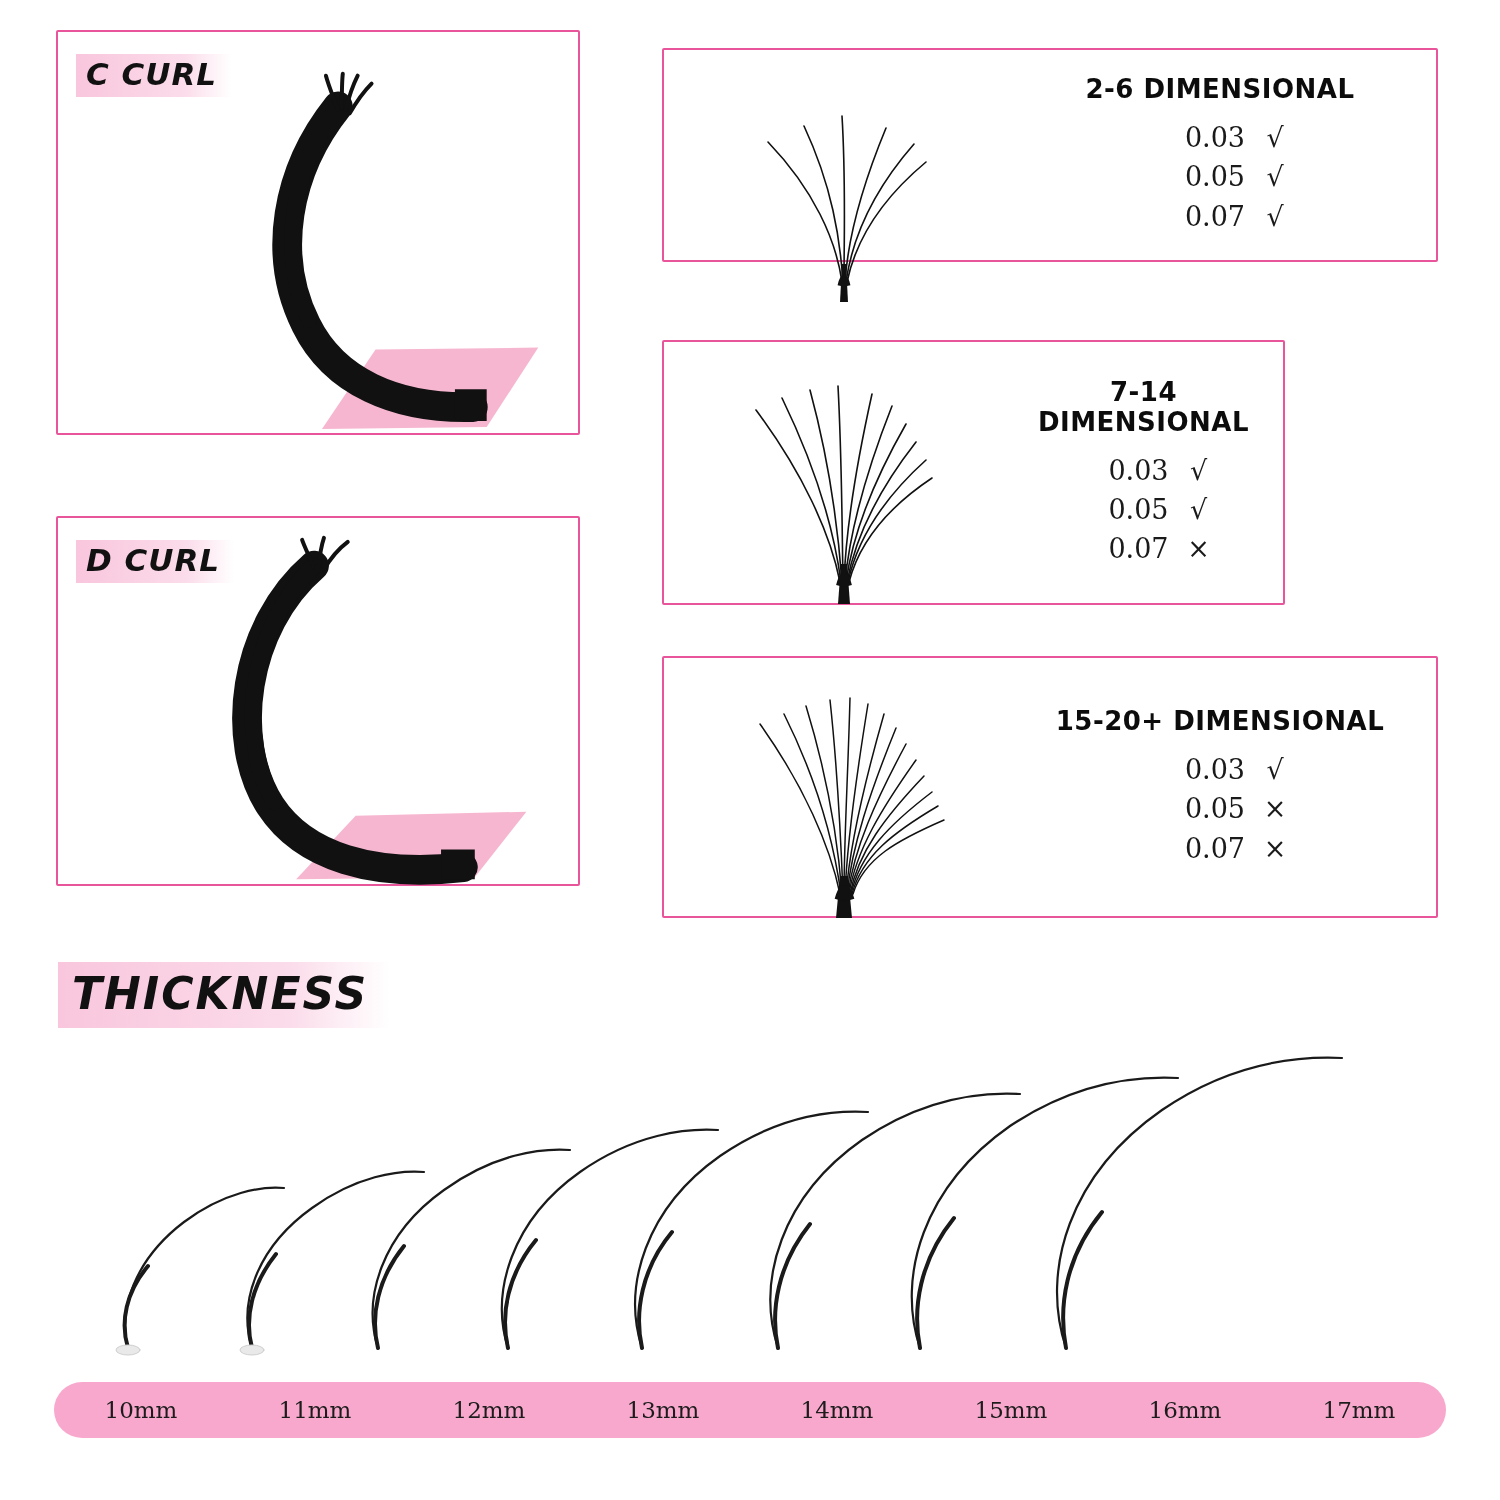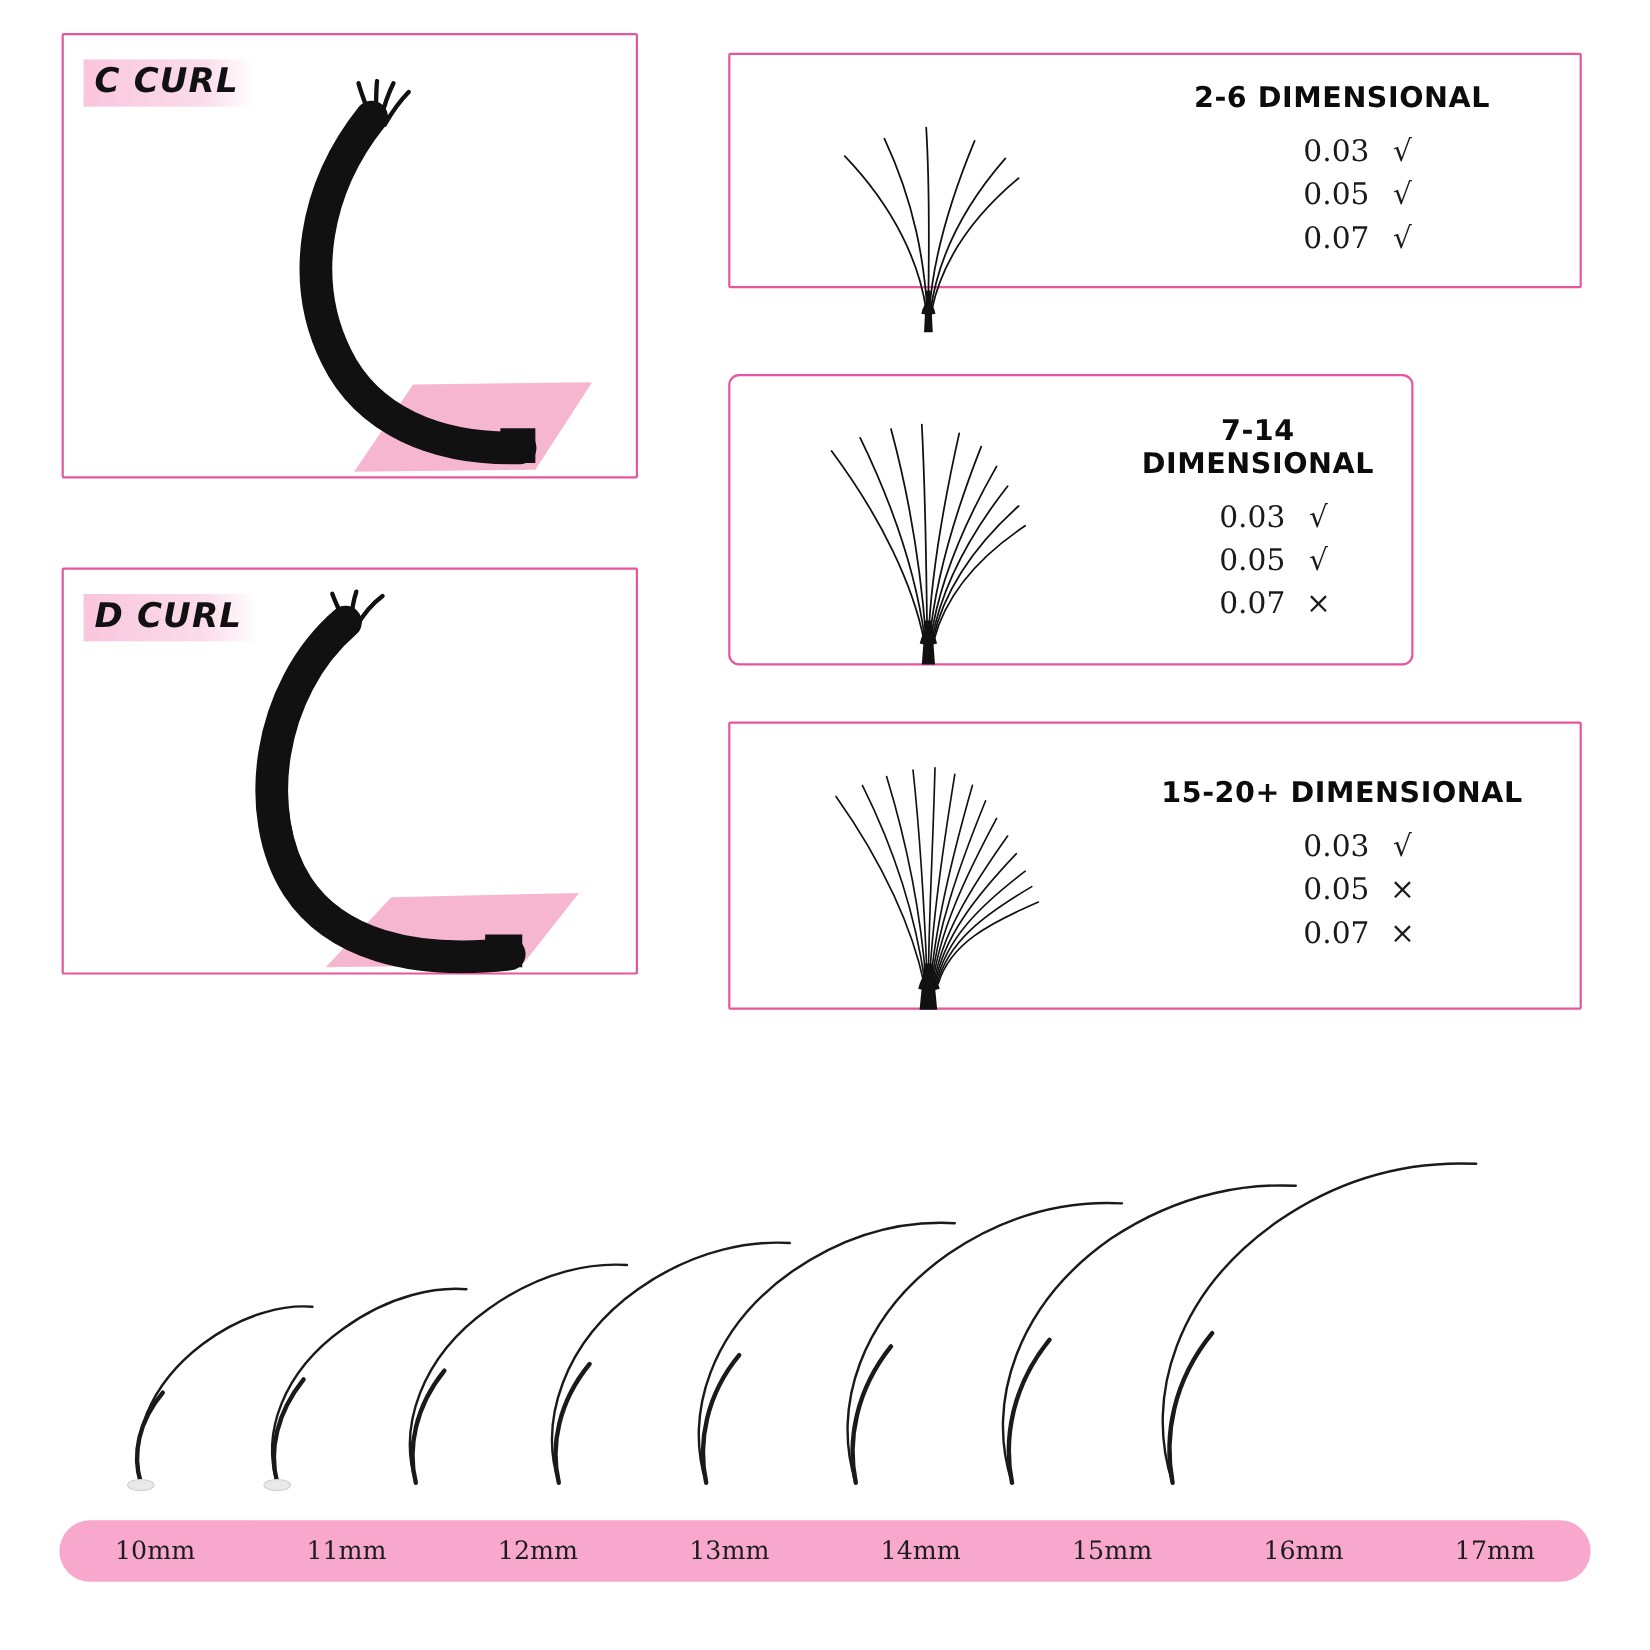--- a/index.html
+++ b/index.html
@@ -52,21 +52,21 @@
   .dim-panel {
     position: absolute;
     border: 2px solid #e8559b;
     border-radius: 2px;
     background: #ffffff;
     box-sizing: border-box;
     display: flex;
     align-items: center;
   }
   #dim-panel-0 { left: 662px; top: 48px;  width: 776px; height: 214px; }
-  #dim-panel-1 { left: 662px; top: 340px; width: 623px; height: 265px; border-radius: 10px; }
+  #dim-panel-1 { left: 662px; top: 340px; width: 623px; height: 265px; }
   #dim-panel-2 { left: 662px; top: 656px; width: 776px; height: 262px; }
 
   .dim-art {
     position: relative;
     width: 360px;
     height: 100%;
     flex: 0 0 360px;
   }
   .dim-text {
     flex: 1 1 auto;
@@ -288,20 +288,21 @@
           <span class="mark">×</span>
         </div>
         <div class="dim-row">
           <span class="val">0.07</span>
           <span class="mark">×</span>
         </div>
       </div>
     </div>
   </div>
 
+  <div class="thickness-label">THICKNESS</div>
 
   <div class="lash-row">
     <svg viewBox="0 0 1390 350" width="1390" height="350">
       <g fill="none" stroke="#1a1a1a" stroke-linecap="round">
 
         <path d="M72,338 C62,300 78,250 128,212 C168,182 206,176 228,178" stroke-width="2.2"></path>
         <path d="M72,338 C64,312 70,282 92,256" stroke-width="4"></path>
         <ellipse cx="72" cy="340" rx="12" ry="5" fill="#e9e9e9" stroke="#cfcfcf" stroke-width="1"></ellipse>
 
         <path d="M196,338 C182,294 200,238 256,198 C300,166 342,160 368,162" stroke-width="2.2"></path>

